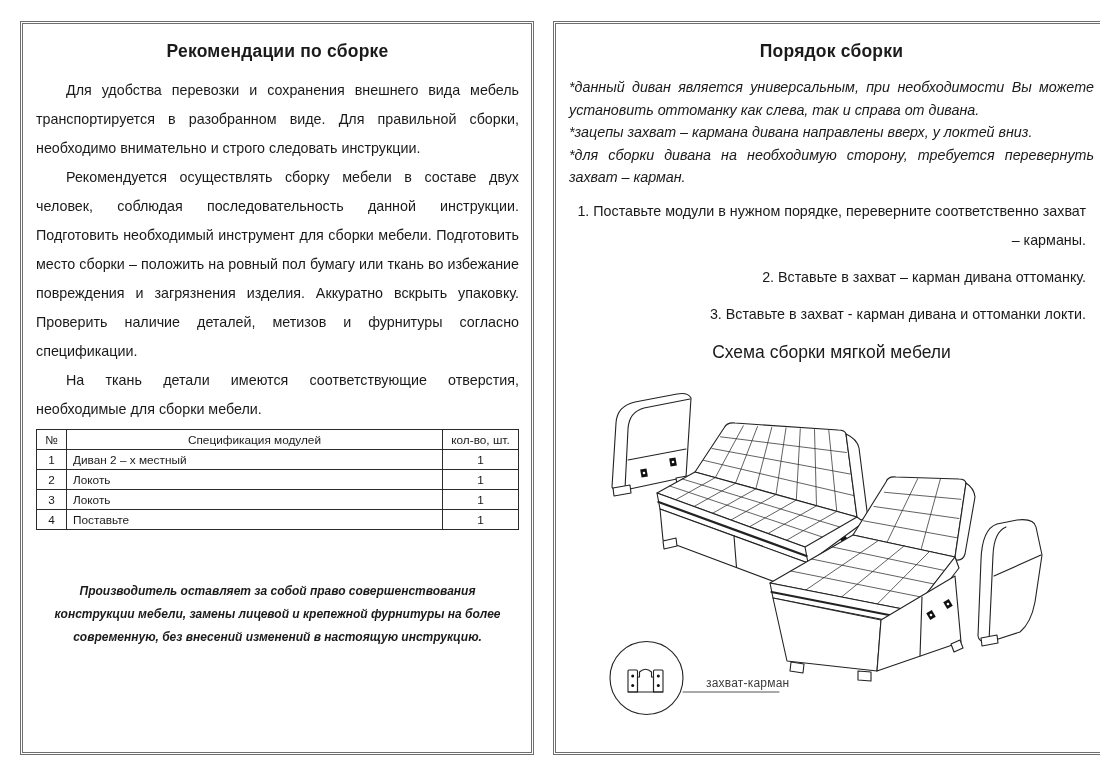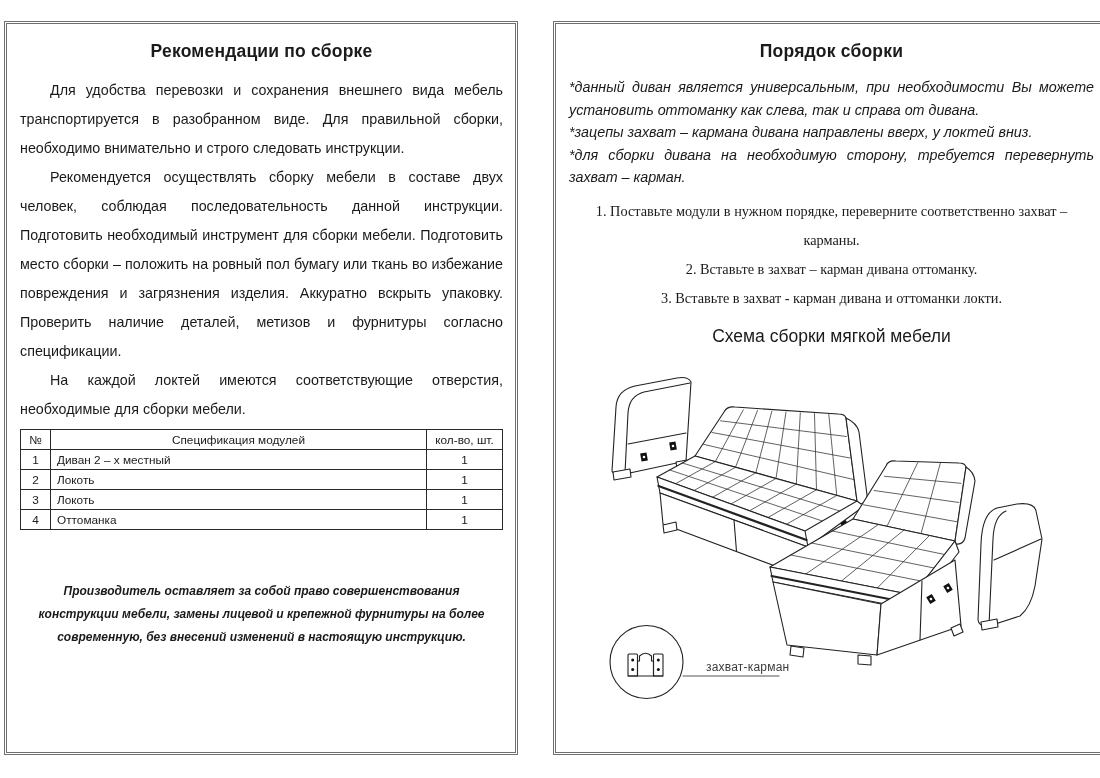--- a/index.html
+++ b/index.html
@@ -6,21 +6,21 @@
   body{
     width:1100px;height:778px;position:relative;background:#ffffff;
     font-family:"Liberation Sans","DejaVu Sans",sans-serif;color:#1a1a1a;
     overflow:hidden;
   }
   .page{
     position:absolute;top:21px;height:734px;background:#fff;
     border:3px double #6f6f6f;box-sizing:border-box;
     padding:4px 12px 0 13px;overflow:hidden;
   }
-  .page-left{left:4px;width:514px;}
+  .page-left{left:20px;width:514px;}
   .page-right{left:553px;width:556px;}
   .page-title{
     font-size:17.5px;font-weight:bold;text-align:center;
     margin:13px 0 14px 0;letter-spacing:.2px;
   }
   .body-par{
     font-size:14.3px;line-height:29px;text-align:justify;
     text-indent:30px;margin:0;
   }
   .attention{
@@ -42,40 +42,40 @@
   .manufacturer-note{
     font-size:12px;font-weight:bold;font-style:italic;text-align:center;
     line-height:23px;margin:50px 4px 0 4px;
   }
   .notes{margin-top:9px;}
   .notes p{
     font-size:14.3px;font-style:italic;line-height:22.5px;
     text-align:justify;margin:0;
   }
   .steps{margin-top:8px;}
-  .steps .step{font-size:14.3px;line-height:29px;margin:0;text-align:center;font-family:Liberation Serif, serif;}
+  .steps .step{font-size:14.3px;line-height:29px;margin:8px;text-align:right;}
   .diagram-title{
     font-size:17.5px;font-weight:normal;text-align:center;margin:13px 0 0 0;
   }
   svg.diagram{display:block;margin:2px 0 0 -4px;}
   svg .ln{fill:none;stroke:#222;stroke-width:1.1;stroke-linejoin:round;stroke-linecap:round;}
   svg .fillw{fill:#fff;stroke:#222;stroke-width:1.1;stroke-linejoin:round;}
   svg .thin{stroke-width:0.75;stroke:#2e2e2e;}
   svg .band{stroke-width:2.2;}
   svg .leader{stroke:#555;stroke-width:1;}
   svg .callout-txt{font-size:12px;fill:#3c3c3c;letter-spacing:.2px;}
 </style>
 </head>
 <body>
 
 <div class="page page-left">
   <div class="page-title">Рекомендации по сборке</div>
   <p class="body-par">Для удобства перевозки и сохранения внешнего вида мебель транспортируется в разобранном виде. Для правильной сборки, необходимо внимательно и строго следовать инструкции.</p>
   <p class="body-par">Рекомендуется осуществлять сборку мебели в составе двух человек, соблюдая последовательность данной инструкции. Подготовить необходимый инструмент для сборки мебели. Подготовить место сборки – положить на ровный пол бумагу или ткань во избежание повреждения и загрязнения изделия. Аккуратно вскрыть упаковку. Проверить наличие деталей, метизов и фурнитуры согласно спецификации.</p>
-  <p class="body-par">На каждой локтей имеются соответствующие отверстия, необходимые для сборки мебели.</p>
+  <p class="body-par">На ткань детали имеются соответствующие отверстия, необходимые для сборки мебели.</p>
 
   <table class="spec">
     <colgroup>
         <col class="c-num">
         <col>
         <col class="c-qty">
       </colgroup>
     <thead>
       <tr>
         <th>№</th>
@@ -94,21 +94,21 @@
         <td class="name">Локоть</td>
         <td class="qty">1</td>
       </tr>
       <tr>
         <td class="num">3</td>
         <td class="name">Локоть</td>
         <td class="qty">1</td>
       </tr>
       <tr>
         <td class="num">4</td>
-        <td class="name">Оттоманка</td>
+        <td class="name">Поставьте</td>
         <td class="qty">1</td>
       </tr>
     </tbody>
   </table>
 
   <p class="manufacturer-note">Производитель оставляет за собой право совершенствования конструкции мебели, замены лицевой и крепежной фурнитуры на более современную, без внесений изменений в настоящую инструкцию.</p>
 </div>
 
 <div class="page page-right">
   <div class="page-title">Порядок сборки</div>

